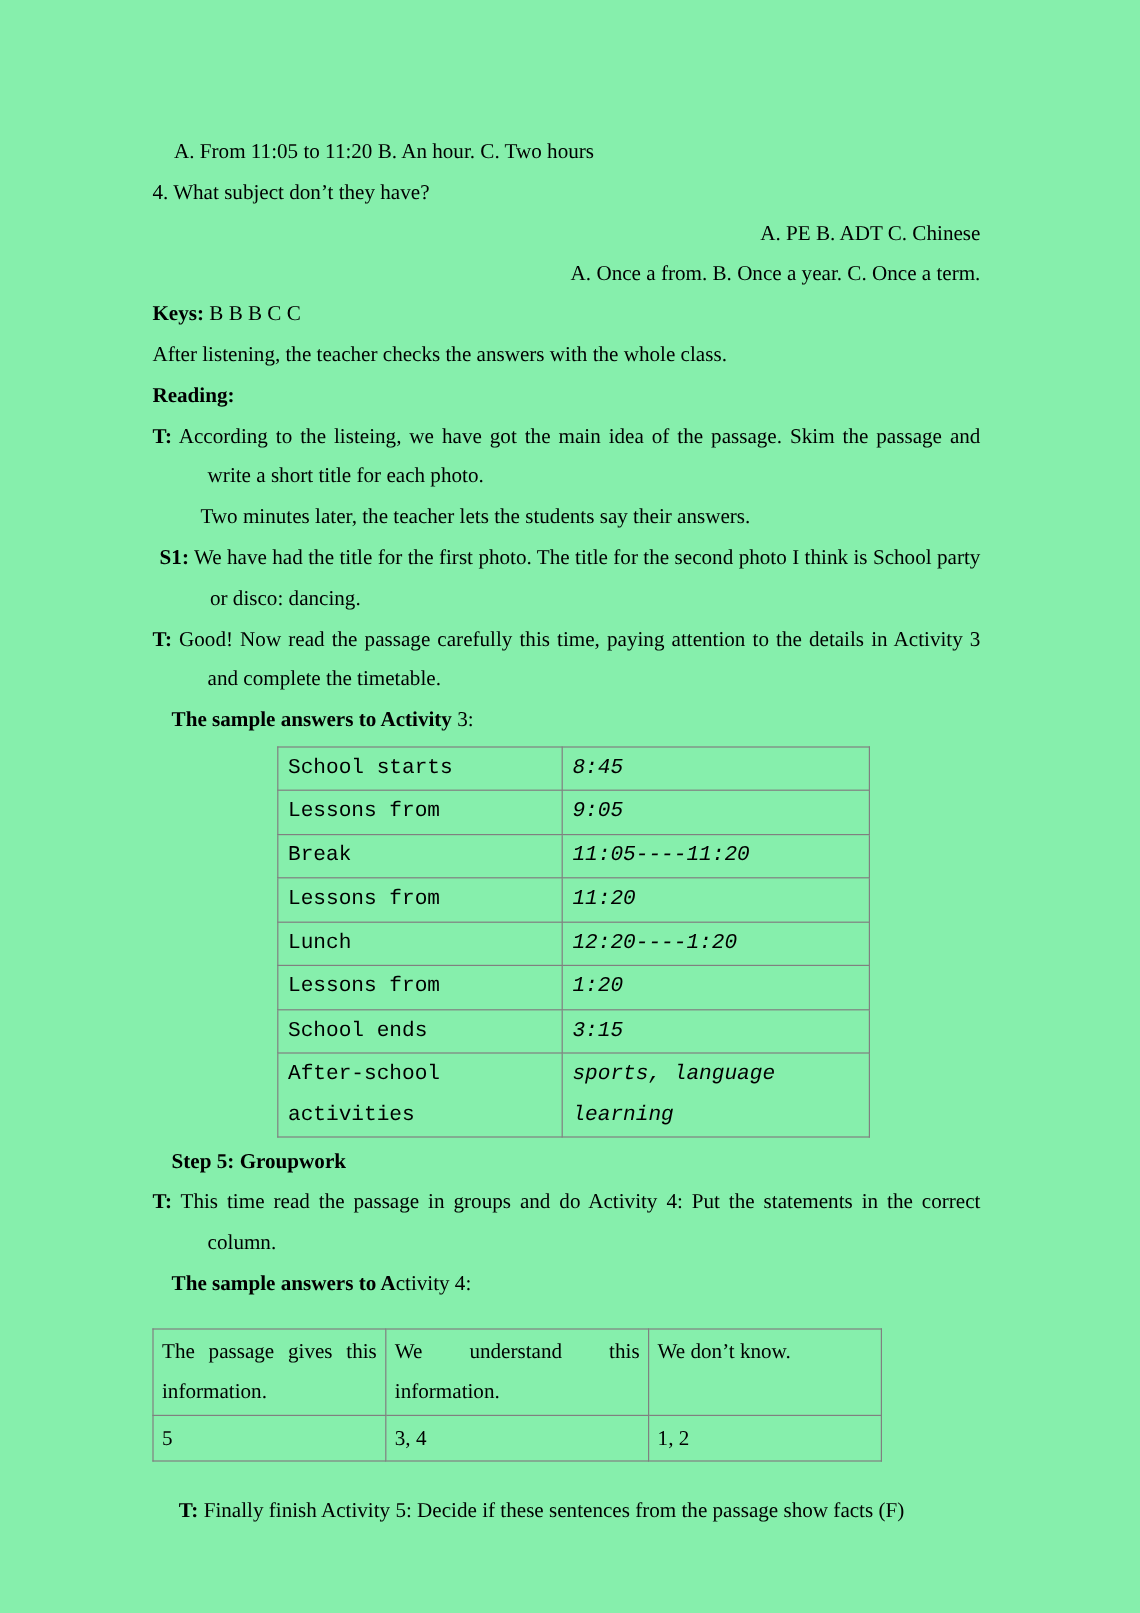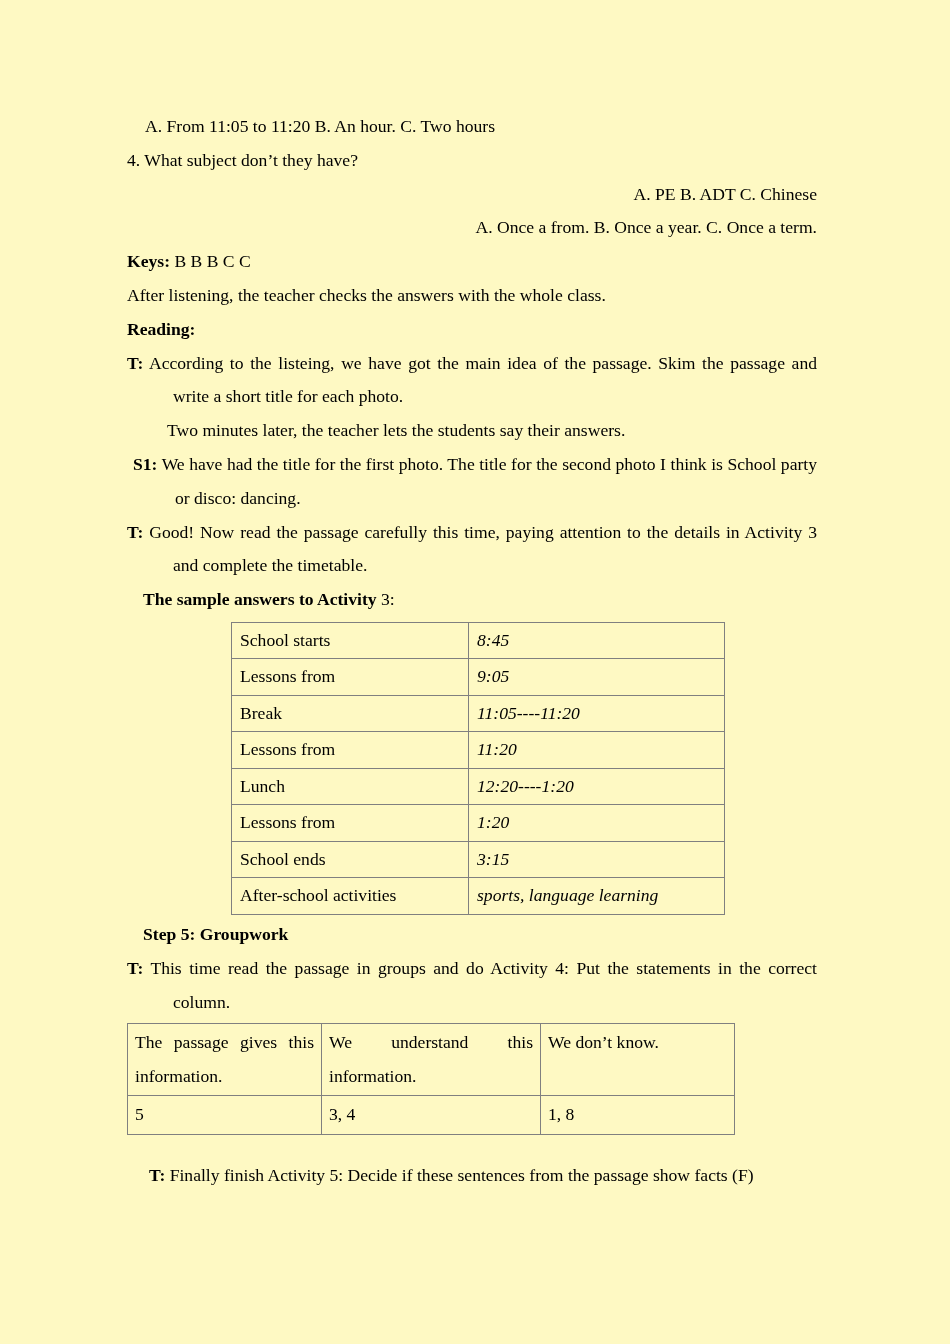--- a/index.html
+++ b/index.html
@@ -9,21 +9,21 @@
     background: #ffffff;
   }
   body {
     font-family: "Liberation Serif", "DejaVu Serif", serif;
     color: #000000;
   }
   .page {
     position: relative;
     width: 950px;
     height: 1344px;
-    background: #fef9c3;
+    background: #86efac;
     overflow: hidden;
     box-sizing: border-box;
   }
   .content {
     position: absolute;
     left: 127px;
     top: 110px;
     width: 690px;
   }
 
@@ -62,28 +62,28 @@
     line-height: 33.5px;
     vertical-align: top;
     padding: 1px 6px 1px 8px;
   }
 
   
   .timetable-wrap {
     margin-top: 5px;
     padding-left: 104px;
   }
-  table.timetable { width: 463px; }
+  table.timetable { width: 463px; font-family: Liberation Mono, monospace; }
   table.timetable td.k { width: 222px; }
   table.timetable td.v { width: 241px; font-style: italic; }
   table.timetable td { height: 32px; }
 
   
   .act4-wrap {
-    margin-top: 4px;
+    margin-top: 20px;
     margin-left: 0px;
   }
   table.act4 { width: 562px; }
   table.act4 td { padding: 2px 7px 2px 7px; }
   table.act4 td.c1 { width: 179px; }
   table.act4 td.c2 { width: 204px; }
   table.act4 td.c3 { width: 179px; }
   table.act4 tr.hdr td { height: 66px; text-align: justify; text-align-last: left; }
   table.act4 tr.vals td { height: 32px; }
   .spacer-3 { height: 3px; }
@@ -157,33 +157,34 @@
         </tbody>
       </table>
     </div>
 
     <div class="spacer-3"></div>
 
     <p class="p p-left b" style="padding-left:16px;">Step 5: Groupwork</p>
 
     <p class="p indent-hang"><span class="b">T:</span><span> This time read the passage in groups and do Activity 4: Put the statements in the correct column.</span></p>
 
+    <p class="p p-left" style="padding-left:16px;"><span class="b">The sample answers to A</span><span class="nobold">ctivity 4:</span></p>
 
     <div class="act4-wrap">
       <table class="doc-table act4">
         <tbody>
           <tr class="hdr">
             <td class="c1">The passage gives this information.</td>
             <td class="c2">We understand this information.</td>
             <td class="c3">We don’t know.</td>
           </tr>
           <tr class="vals">
             <td class="c1">5</td>
             <td class="c2">3, 4</td>
-            <td class="c3">1, 8</td>
+            <td class="c3">1, 2</td>
           </tr>
         </tbody>
       </table>
     </div>
 
     <p class="p p-left" style="padding-left:22px;margin-top:24px;"><span class="b">T:</span><span> Finally finish Activity 5: Decide if these sentences from the passage show facts (F)</span></p>
 
   </div>
 </div>
 

